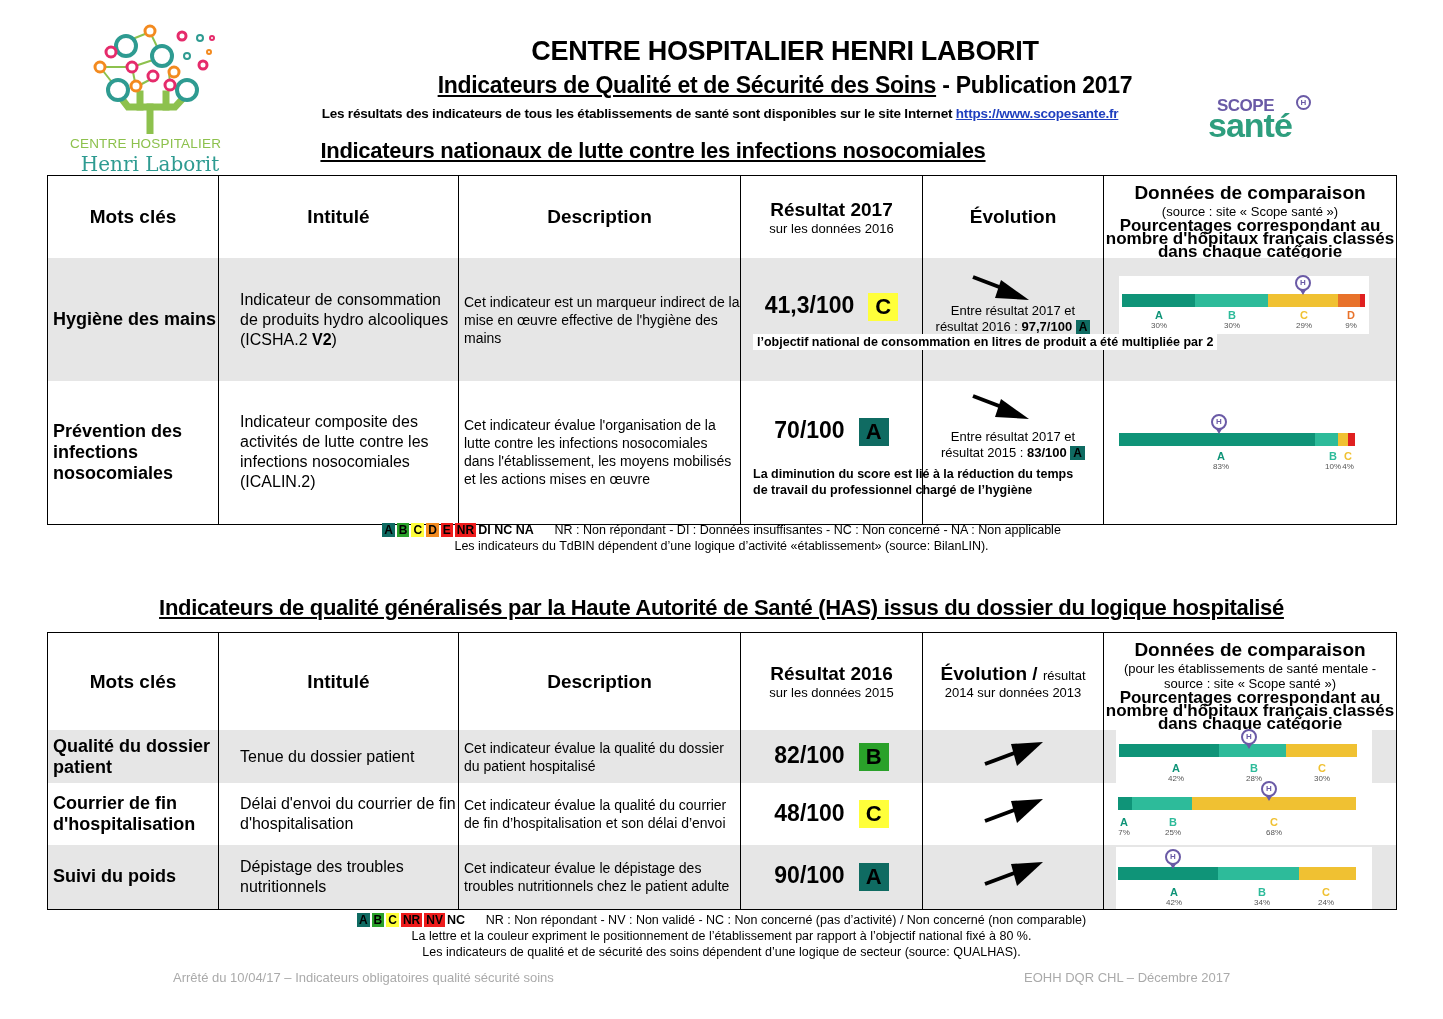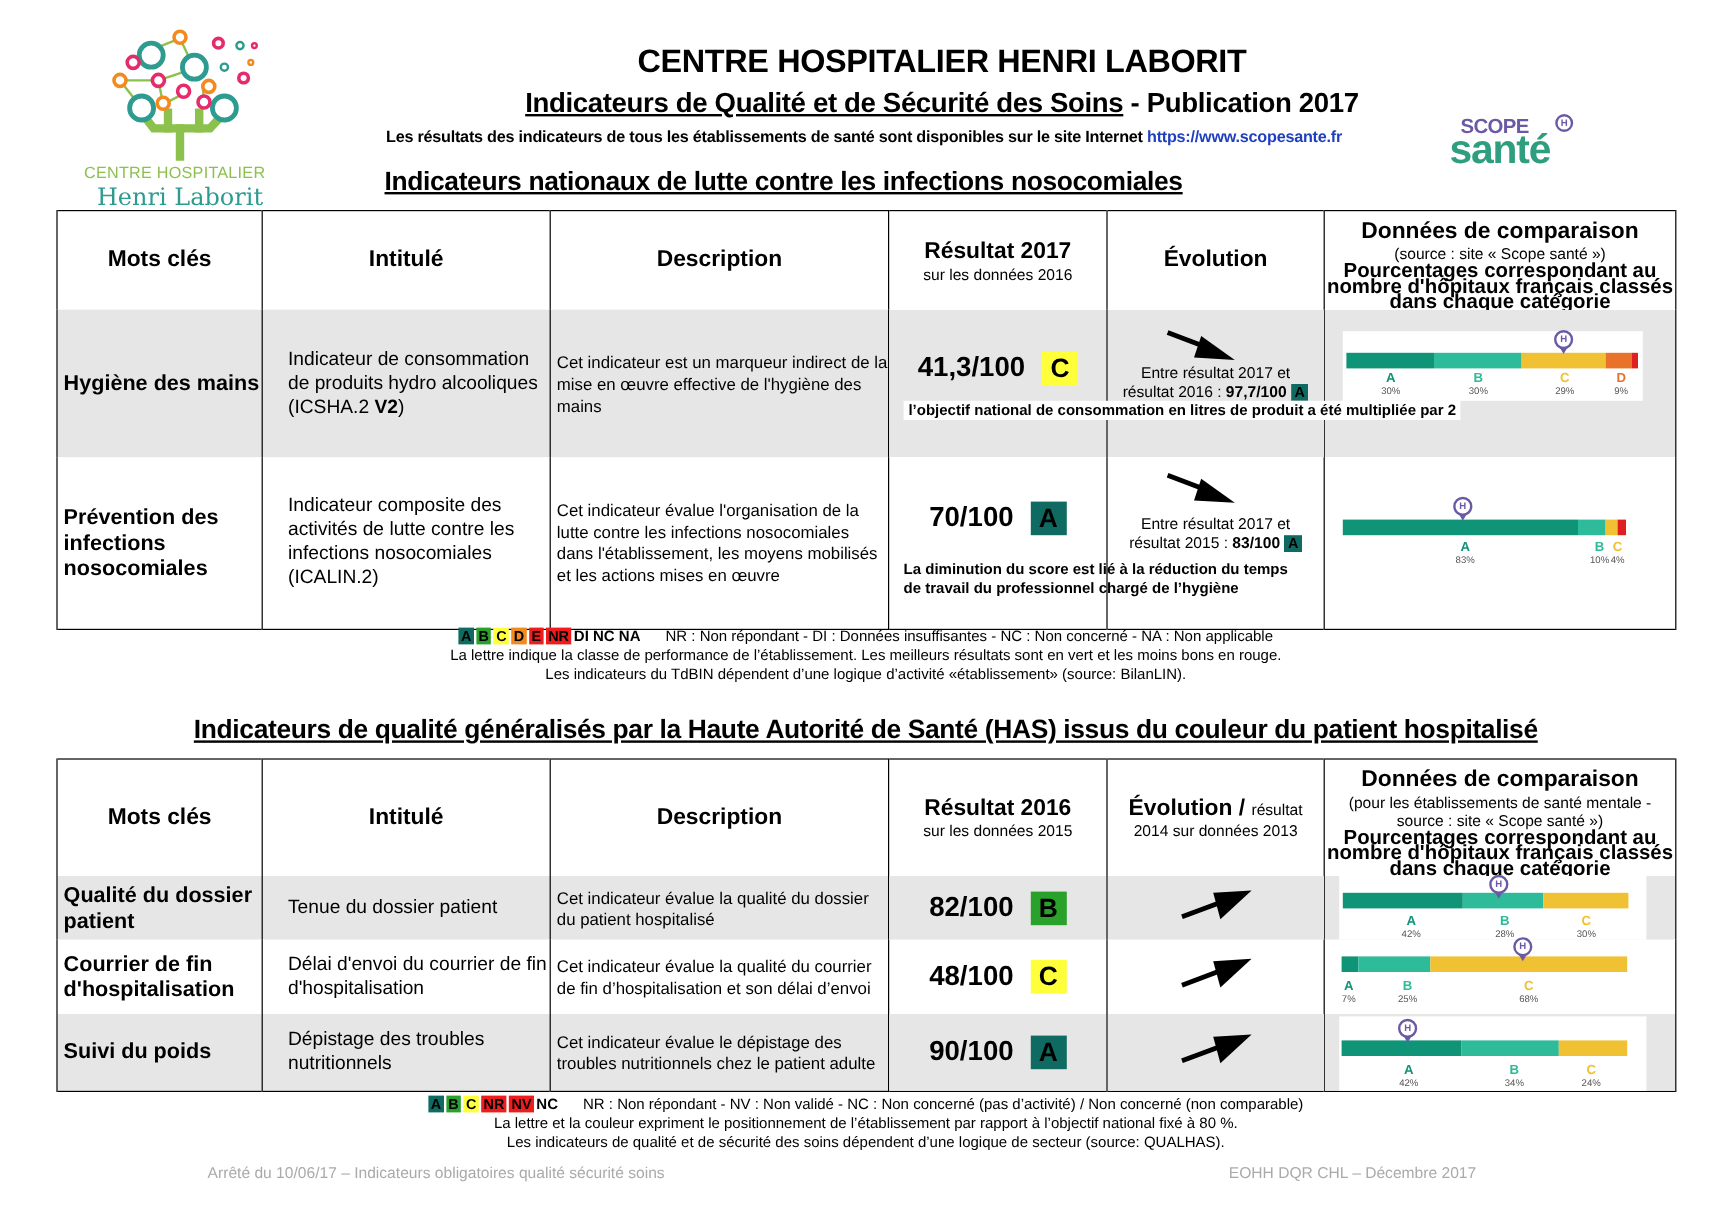--- a/index.html
+++ b/index.html
@@ -5,21 +5,21 @@
 *{box-sizing:border-box;margin:0;padding:0}
 body{width:1443px;height:1019px;background:#fff;font-family:"Liberation Sans",sans-serif;color:#000;position:relative;overflow:hidden}
 .abs{position:absolute}
 .logo{left:70px;top:22px;width:160px;height:155px}
 .logo-t1{position:absolute;left:0;top:114px;width:160px;color:#8dc14d;font-size:13.5px;letter-spacing:.2px}
 .logo-t2{position:absolute;left:0;top:130px;width:160px;text-align:center;color:#2e9b91;font-family:"DejaVu Serif",serif;font-size:20px}
 .h1{left:240px;top:36px;width:1090px;text-align:center;font-weight:bold;font-size:27px;letter-spacing:-.3px}
 .h2{left:240px;top:72px;width:1090px;text-align:center;font-weight:bold;font-size:23px;letter-spacing:-.3px}
 .h2 u{text-decoration:underline}
 .h3{left:230px;top:106px;width:980px;text-align:center;font-weight:bold;font-size:13.5px;letter-spacing:-.2px}
-.h3 a{color:#1f3fbf;}
+.h3 a{color:#1f3fbf;text-decoration:underline}
 .scope{left:1205px;top:92px;width:110px;height:50px}
 .scope .s1{position:absolute;left:12px;top:4px;color:#6a5aa6;font-weight:bold;font-size:17px;letter-spacing:-.5px}
 .scope .s2{position:absolute;left:3px;top:14px;color:#2e9e7e;font-weight:bold;font-size:34px;letter-spacing:-1px}
 .scope .h{position:absolute;left:91px;top:3px;width:15px;height:15px;border:2px solid #6a5aa6;border-radius:50%;font-size:8px;font-weight:bold;color:#6a5aa6;text-align:center;line-height:11px}
 .sec{text-align:center;font-weight:bold;font-size:22px;text-decoration:underline;letter-spacing:-.3px}
 table{border-collapse:collapse;position:absolute;table-layout:fixed}
 td,th{border-left:1px solid #000;border-right:1px solid #000;vertical-align:middle}
 .tbl{border:1px solid #000}
 th{font-weight:bold;text-align:center;background:#fff;font-size:19px}
 th .sub{display:block;font-weight:normal;font-size:13px}
@@ -193,25 +193,24 @@
   </div>
 <div class="note" style="left:749px;top:466px;background:transparent">
     <div>La diminution du score est lié à la réduction du temps</div>
     <div>de travail du professionnel chargé de l’hygiène</div>
   </div>
 
 <div class="abs legend" style="top:522px">
   <div>
     <span class="lg bA">A</span><span class="lg bB">B</span><span class="lg bC">C</span><span class="lg bD">D</span><span class="lg bE">E</span><span class="lg bNR">NR</span><b>DI NC NA</b>&nbsp;&nbsp;&nbsp;&nbsp;&nbsp;&nbsp;<span>NR : Non répondant - DI : Données insuffisantes - NC : Non concerné - NA : Non applicable</span>
   </div>
-  <div>La lettre indique la classe de performance de l’établissement. Les meilleurs résultats sont en vert et les moins bons en rouge.</div>
   <div>Les indicateurs du TdBIN dépendent d’une logique d’activité «établissement» (source: BilanLIN).</div>
 </div>
 
-<div class="abs sec" style="left:0;top:595px;width:1443px">Indicateurs de qualité généralisés par la Haute Autorité de Santé (HAS) issus du couleur du patient hospitalisé</div>
+<div class="abs sec" style="left:0;top:595px;width:1443px">Indicateurs de qualité généralisés par la Haute Autorité de Santé (HAS) issus du dossier du logique hospitalisé</div>
 
 <table class="tbl" style="left:47px;top:632px;width:1349px">
   <colgroup>
       <col style="width:171px">
       <col style="width:240px">
       <col style="width:282px">
       <col style="width:182px">
       <col style="width:181px">
       <col style="width:293px">
     </colgroup>
@@ -297,14 +296,14 @@
   </table>
 
 <div class="abs legend" style="top:912px">
   <div>
     <span class="lg bA">A</span><span class="lg bB">B</span><span class="lg bC">C</span><span class="lg bNR">NR</span><span class="lg bNV">NV</span><b>NC</b>&nbsp;&nbsp;&nbsp;&nbsp;&nbsp;&nbsp;<span>NR : Non répondant - NV : Non validé - NC : Non concerné (pas d’activité) / Non concerné (non comparable)</span>
   </div>
   <div>La lettre et la couleur expriment le positionnement de l’établissement par rapport à l’objectif national fixé à 80 %.</div>
   <div>Les indicateurs de qualité et de sécurité des soins dépendent d’une logique de secteur (source: QUALHAS).</div>
 </div>
 
-<div class="abs foot" style="left:173px;top:970px">Arrêté du 10/06/17 – Indicateurs obligatoires qualité sécurité soins</div>
+<div class="abs foot" style="left:173px;top:970px">Arrêté du 10/04/17 – Indicateurs obligatoires qualité sécurité soins</div>
 <div class="abs foot" style="left:1024px;top:970px">EOHH DQR CHL – Décembre 2017</div>
 
 </body></html>

